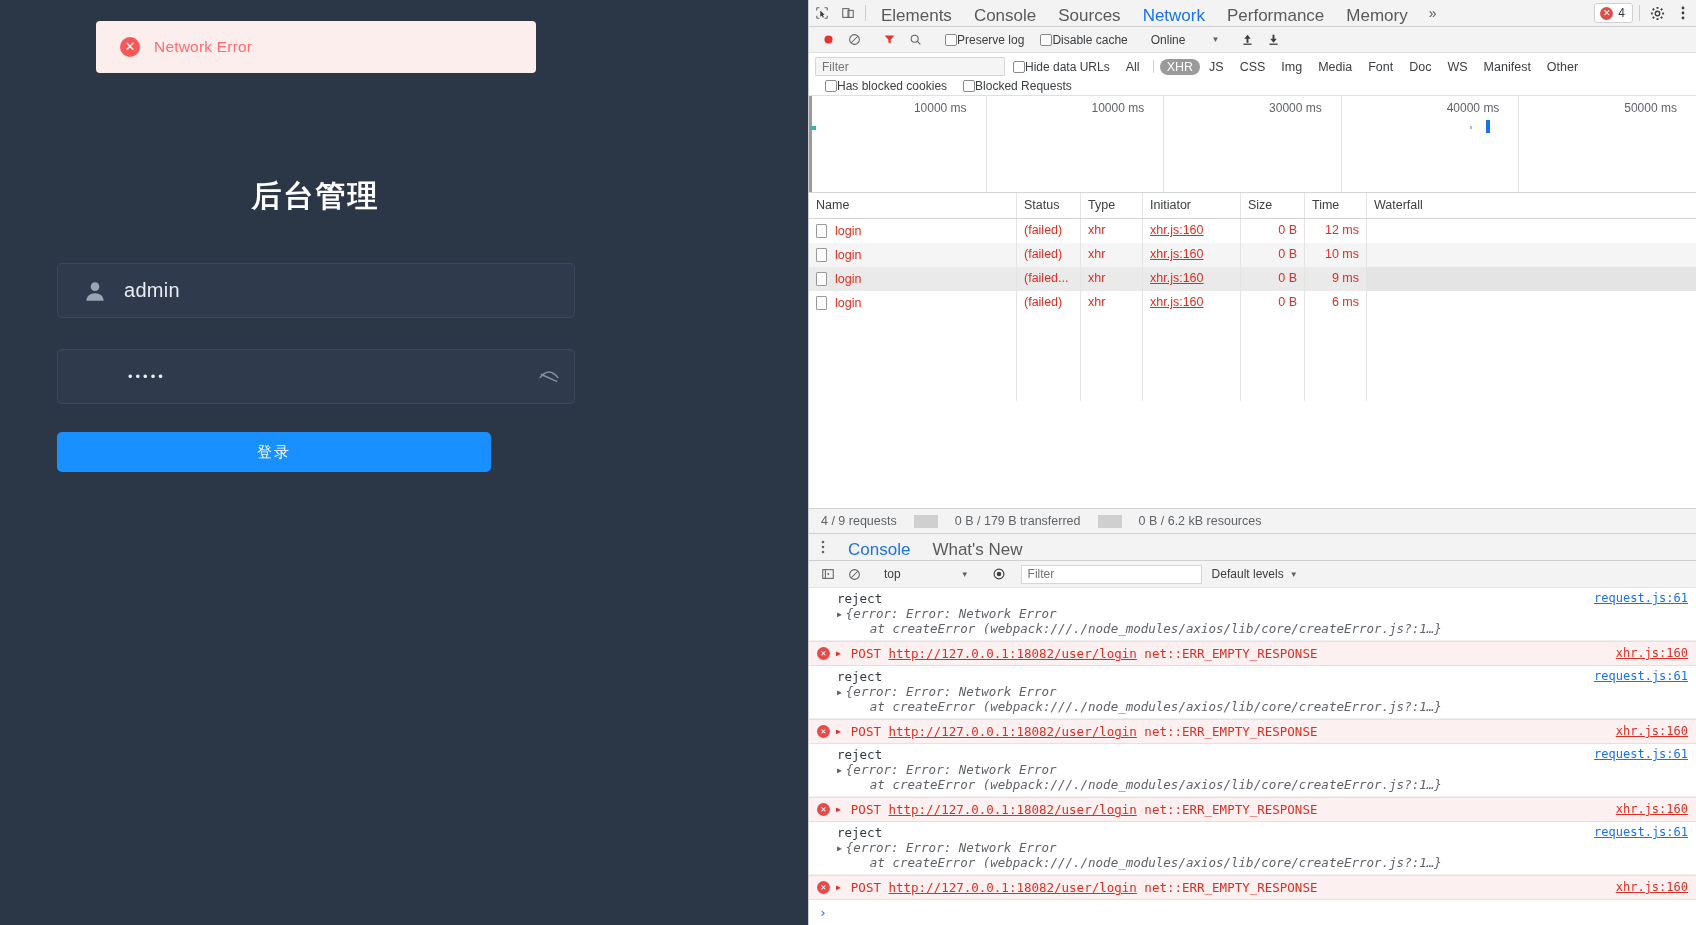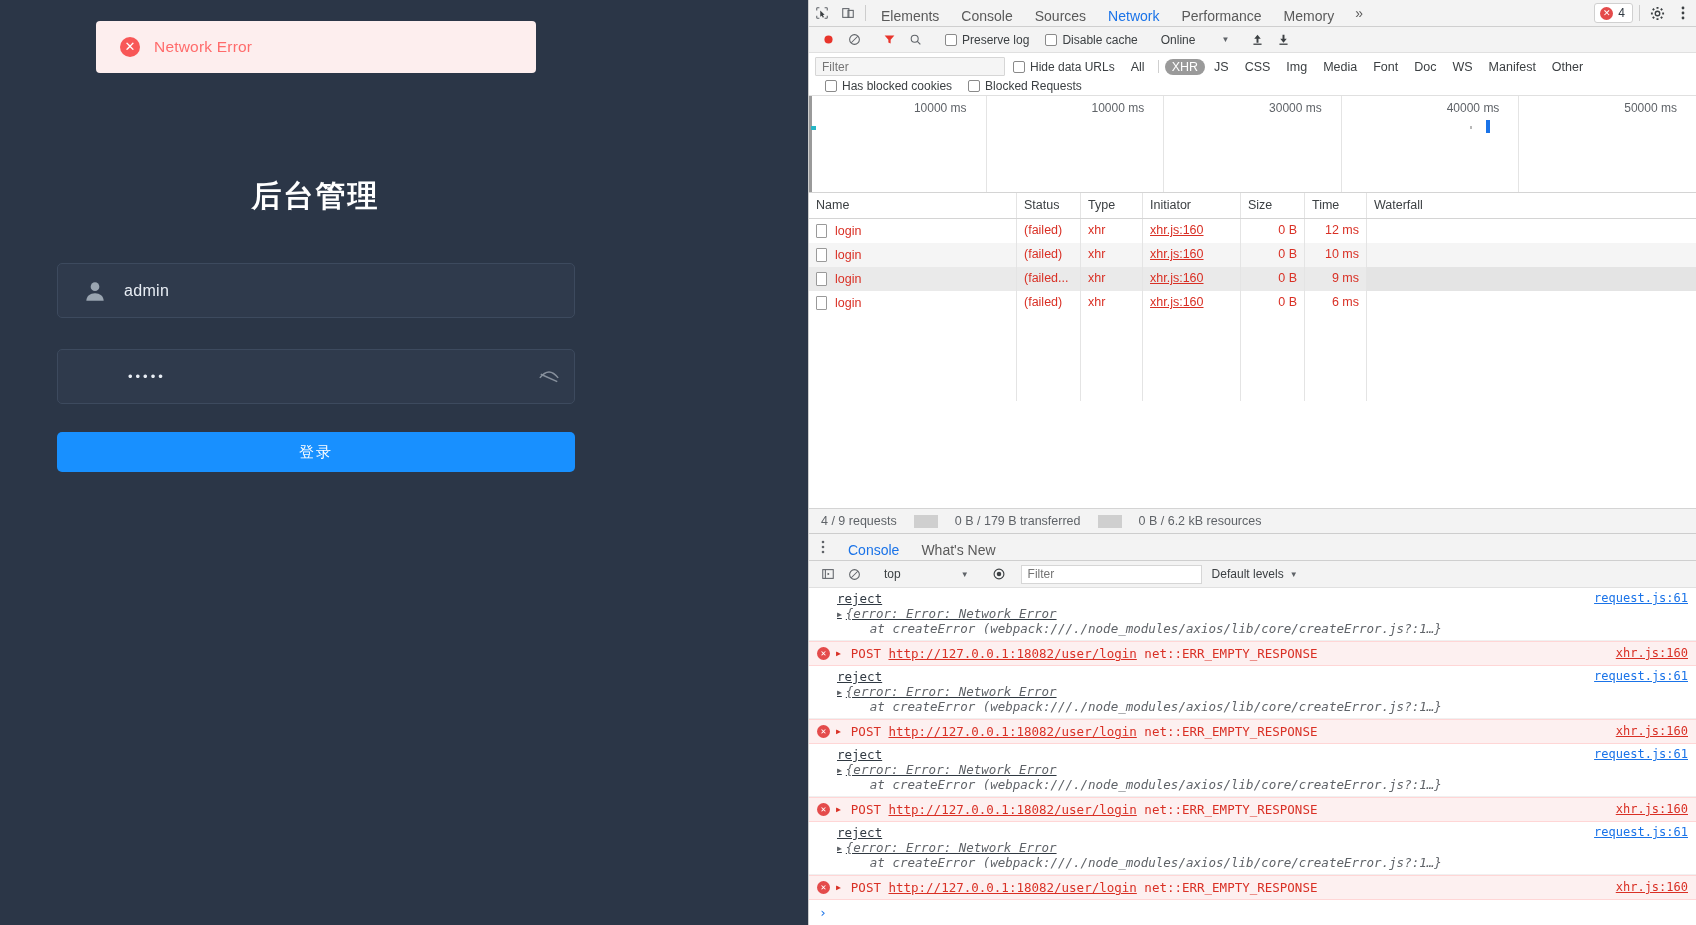--- a/index.html
+++ b/index.html
@@ -34,30 +34,30 @@
   }
   .field {
     position:absolute; left:57px; width:518px; height:55px;
     background:#2f3a4c; border:1px solid #3d4a5e; border-radius:5px;
     display:flex; align-items:center; padding:0 14px;
   }
   .field.user { top:263px; }
   .field.pass { top:349px; }
   .user-icon { width:26px; height:26px; flex:0 0 26px; margin-left:10px; }
   .field-value {
-    color:#e9eef5; font-size:16px; margin-left:16px; letter-spacing:.3px;
+    color:#e9eef5; font-size:20px; margin-left:16px; letter-spacing:.3px;
   }
   .pass-dots {
     color:#e9eef5; font-size:13px; margin-left:56px; letter-spacing:3px;
   }
   .eye-icon {
     margin-left:auto; width:22px; height:22px; opacity:.55;
   }
   .login-btn {
-    position:absolute; left:57px; top:432px; width:518px; height:40px;
+    position:absolute; left:57px; top:432px; width:434px; height:40px;
     background:#1890ff; border:none; border-radius:5px;
     color:#fff; font-size:15px; letter-spacing:2px; cursor:pointer;
   }
 
   
   .devtools {
     width:888px; height:925px; flex:0 0 888px; background:#ffffff;
     font-family:"Liberation Sans", sans-serif; font-size:12px;
     color:#303942; display:flex; flex-direction:column;
     border-left:1px solid #cdcdcd;
@@ -65,40 +65,40 @@
   .dt-tabbar {
     height:27px; display:flex; align-items:stretch;
     border-bottom:1px solid #cfcfcf; background:#f3f3f3; flex:0 0 27px;
   }
   .dt-iconbtn {
     width:26px; display:flex; align-items:center; justify-content:center;
     cursor:pointer;
   }
   .vsep { width:1px; background:#cdcdcd; margin:5px 4px; }
   .dt-tab {
-    padding:16px 11px; display:flex; align-items:center; font-size:14px;
+    padding:16px 11px; display:flex; align-items:center; font-size:17px;
     color:#5a5a5a; cursor:pointer; border-bottom:2px solid transparent;
   }
   .dt-tab.active { color:#1a73e8; border-bottom:2px solid #1a73e8; }
   .dt-more { padding:0 10px; display:flex; align-items:center; color:#5a5a5a; cursor:pointer; font-size:14px;}
   .dt-spacer { flex:1 1 auto; }
   .err-badge {
     display:flex; align-items:center; gap:5px; border:1px solid #d0d0d0;
     border-radius:3px; padding:1px 7px 1px 5px; margin:3px 2px; background:#fff; cursor:pointer;
   }
   .err-dot {
     width:13px; height:13px; border-radius:50%; background:#e44b4b;
     color:#fff; font-size:9px; line-height:13px; text-align:center;
   }
 
   .dt-toolbar {
     height:26px; display:flex; align-items:center; gap:0;
     border-bottom:1px solid #e0e0e0; padding:0 6px; background:#f3f3f3; flex:0 0 26px;
   }
-  .chk { display:inline-flex; align-items:center; gap:5px; cursor:pointer; color:#3c4043; margin:0 8px;}
+  .chk { display:inline-flex; align-items:center; cursor:pointer; color:#3c4043; margin:0 8px;}
   .chkbox {
     width:12px; height:12px; border:1px solid #8a8a8a; border-radius:2px; background:#fff;
     flex:0 0 12px;
   }
   .sel-throttle {
     display:flex; align-items:center; gap:26px; cursor:pointer; padding:0 6px; color:#3c4043;
   }
   .caret { font-size:8px; color:#5f6368; }
 
   .dt-filterbar {
@@ -184,21 +184,21 @@
     width:181px; height:19px; border:1px solid #d6d6d6; background:#fff;
     font-size:12px; padding:0 6px; outline:none; color:#333;
   }
   .levels { padding:0 10px; color:#3c4043; cursor:pointer; display:flex; gap:6px; align-items:center;}
 
   .cons-body {
     flex:1 1 auto; background:#fff; overflow:hidden;
     font-family:"DejaVu Sans Mono", monospace; font-size:12px;
   }
   .c-entry { border-bottom:1px solid #f0f0f0; position:relative; }
-  .c-warnblk { padding:3px 11px 4px 28px;text-decoration:underline; }
+  .c-warnblk { padding:3px 11px 4px 28px; }
   .c-line1 { color:#303942; font-family:"DejaVu Sans Mono", monospace; font-size:12.5px;}
   .c-line2 {
     color:#5f6368; font-style:italic; font-family:"DejaVu Sans Mono", monospace; font-size:12.5px;
     display:flex; align-items:flex-start;
   }
   .c-arrow { color:#5f6368; font-size:8px; margin-right:4px; margin-top:4px; }
   .src-link {
     position:absolute; right:8px; top:3px; color:#1a73e8; text-decoration:underline;
     font-family:"DejaVu Sans Mono", monospace; font-size:12px; cursor:pointer;
   }

